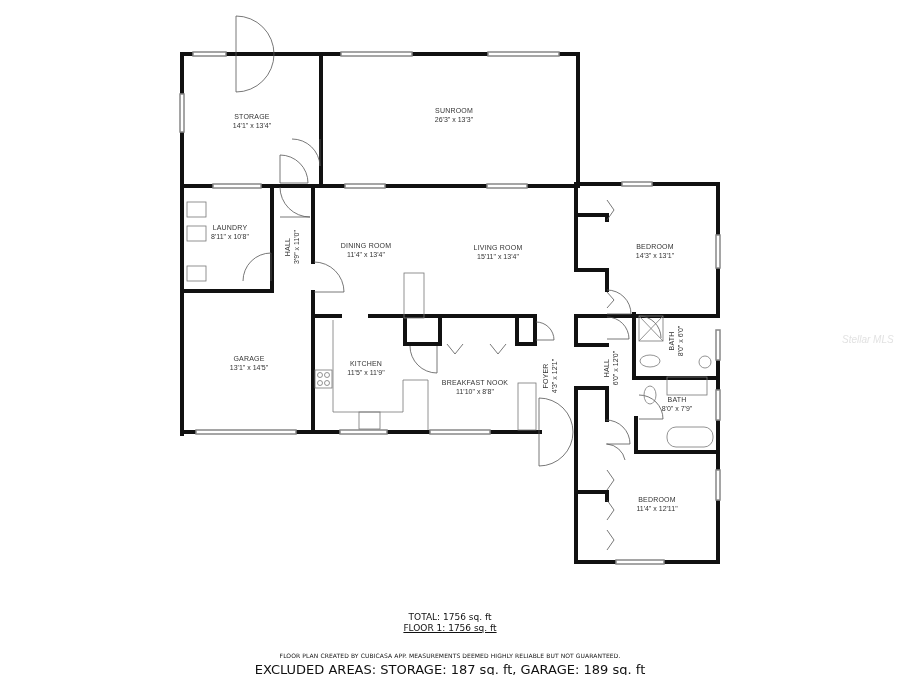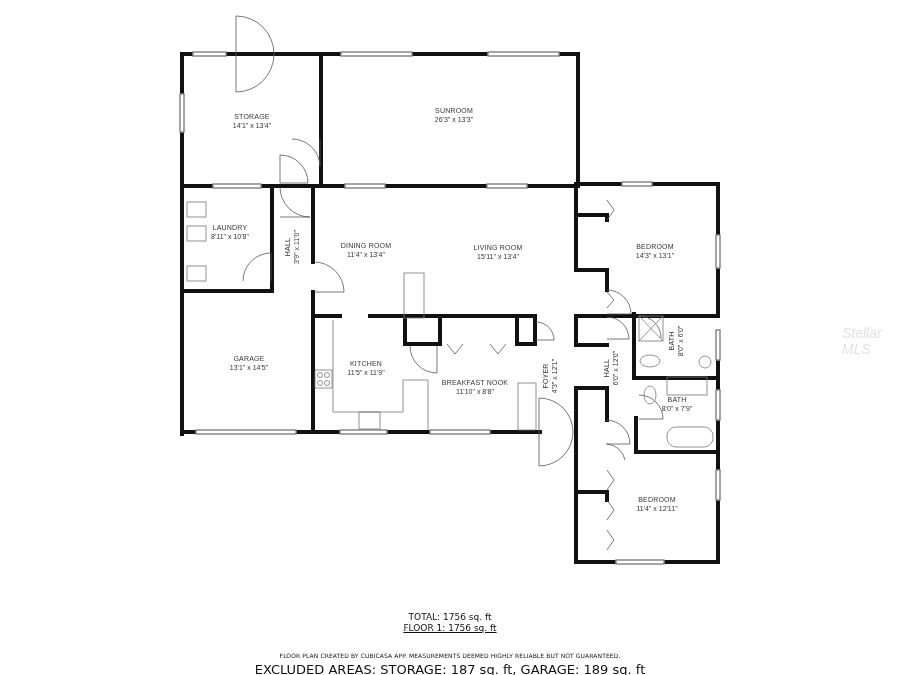--- a/index.html
+++ b/index.html
@@ -7,21 +7,21 @@
   #plan { position: absolute; left: 0; top: 0; width: 900px; height: 675px; }
   .room-label { position: absolute; text-align: center; font-family: "Liberation Sans", sans-serif; font-size: 7px; color: #333; line-height: 9px; white-space: nowrap; transform: translate(-50%, -50%); }
   .room-label.vert { transform: translate(-50%, -50%) rotate(-90deg); }
   .room-name { display: block; letter-spacing: 0.2px; }
   .room-dim { display: block; }
   .footer { position: absolute; left: 0; width: 900px; text-align: center; font-family: "DejaVu Sans", sans-serif; color: #111; }
   .total { top: 612px; font-size: 9px; font-weight: normal; }
   .floor1 { top: 623px; font-size: 9px; text-decoration: underline; }
   .excluded { top: 662px; font-size: 13px; }
   .disclaimer { top: 652px; font-size: 6px; letter-spacing: 0.1px; }
-  .watermark { position: absolute; left: 842px; top: 325px; font-size: 14px; color: #e2e2e2; font-family: "Liberation Sans", sans-serif; font-style: italic; }
+  .watermark { position: absolute; left: 842px; top: 334px; font-size: 10px; color: #e2e2e2; font-family: "Liberation Sans", sans-serif; font-style: italic; }
 </style>
 </head>
 <body>
 
 <svg id="plan" viewBox="0 0 900 675" xmlns="http://www.w3.org/2000/svg">
   <g stroke="#111" stroke-width="4" fill="none" stroke-linecap="square">
 
     <path d="M182 54 L182 434"></path>
     <path d="M182 54 L578 54 L578 184"></path>
     <path d="M321 54 L321 184"></path>

